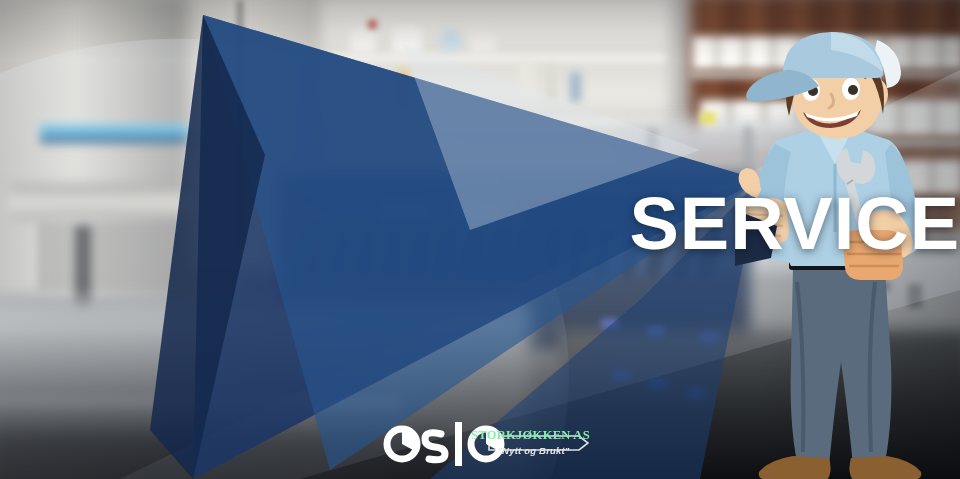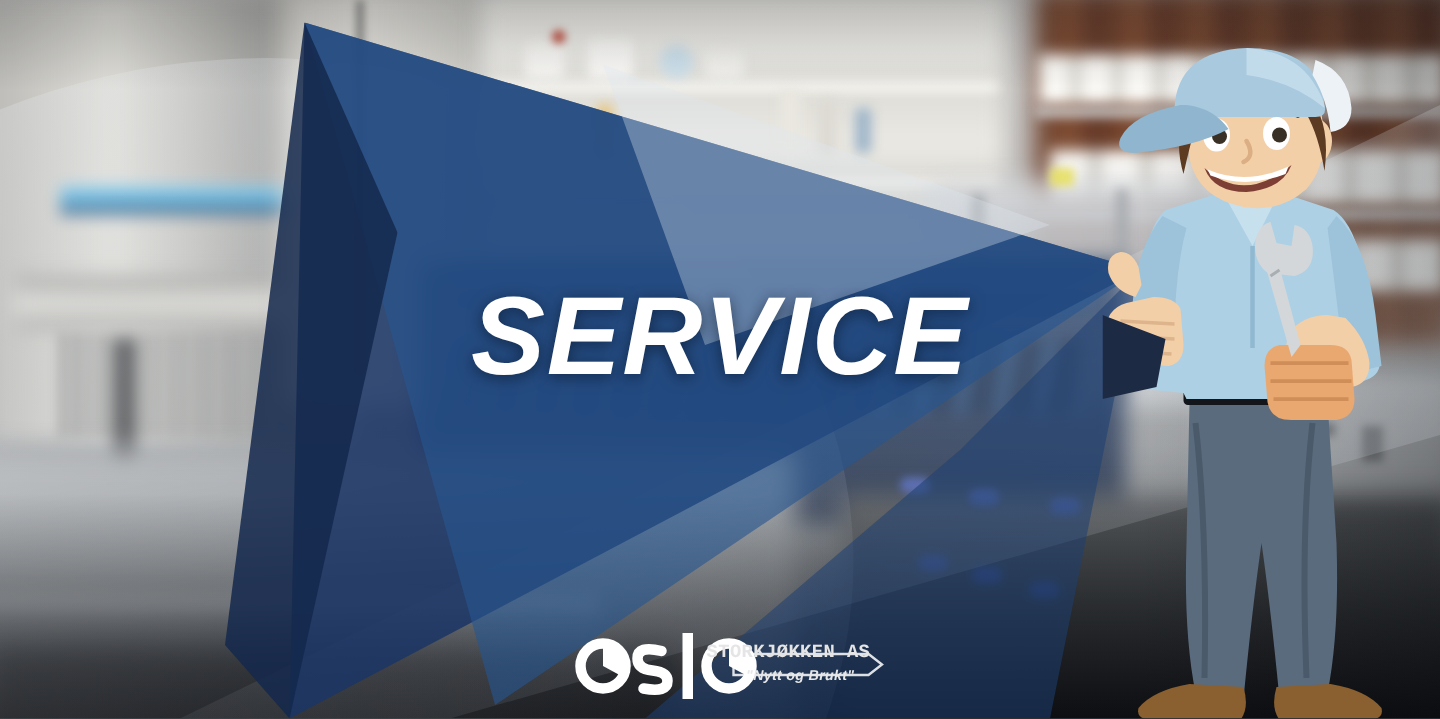--- a/index.html
+++ b/index.html
@@ -243,22 +243,21 @@
   
   .slab-blue{
     left:0;top:0;width:960px;height:479px;
     background:#1d3f73;opacity:.55;
     clip-path:polygon(640px 300px, 760px 180px, 700px 479px, 430px 479px);
   }
 
   
   .headline-wrap{
     position:absolute;left:0;top:186px;width:960px;
-    text-align:center;
-    font-style:italic;
+    text-align:right;
   }
   .headline{
     margin:0;
     color:#ffffff;
     font-family:"Liberation Sans",sans-serif;
     font-weight:700;
     font-size:74px;
     line-height:76px;
     letter-spacing:1px;
     text-shadow:0 2px 10px rgba(6,14,30,.55);
@@ -280,22 +279,22 @@
     position:absolute;left:383px;top:418px;
     width:210px;height:52px;
     display:flex;align-items:center;
   }
   .logo-mark{display:block;}
   .logo-words{
     position:absolute;left:88px;top:10px;
     width:125px;
   }
   .logo-name{
-    color:#e5e5e5;
-    font-family:Liberation Mono, monospace;
+    color:#86efac;
+    font-family:Liberation Serif, serif;
     font-weight:700;
     font-size:12.5px;
     letter-spacing:.3px;
     line-height:14px;
     white-space:nowrap;
   }
   .logo-tag{
     color:#e8e8e8;
     font-family:"Liberation Sans",sans-serif;
     font-weight:700;

